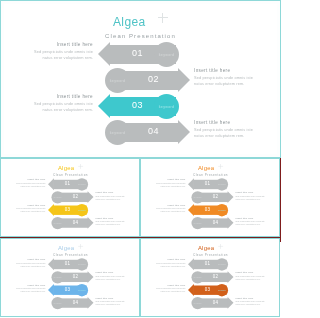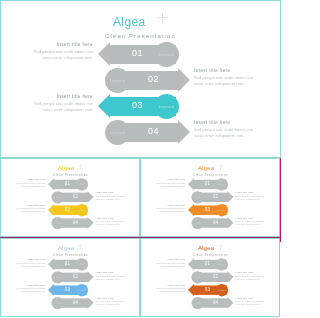--- a/index.html
+++ b/index.html
@@ -11,21 +11,21 @@
     width: 281px;
     height: 318px;
     overflow: hidden;
     font-family: "Liberation Sans", sans-serif;
   }
 
   .page {
     position: relative;
     width: 281px;
     height: 242px;
-    background: #be185d;
+    background: #7f1d1d;
   }
 
   
   .hero {
     position: absolute;
     left: 0; top: 0;
     width: 281px; height: 158px;
     background: #fdfefe;
     border: 1px solid #8ed8d8;
     box-sizing: border-box;

